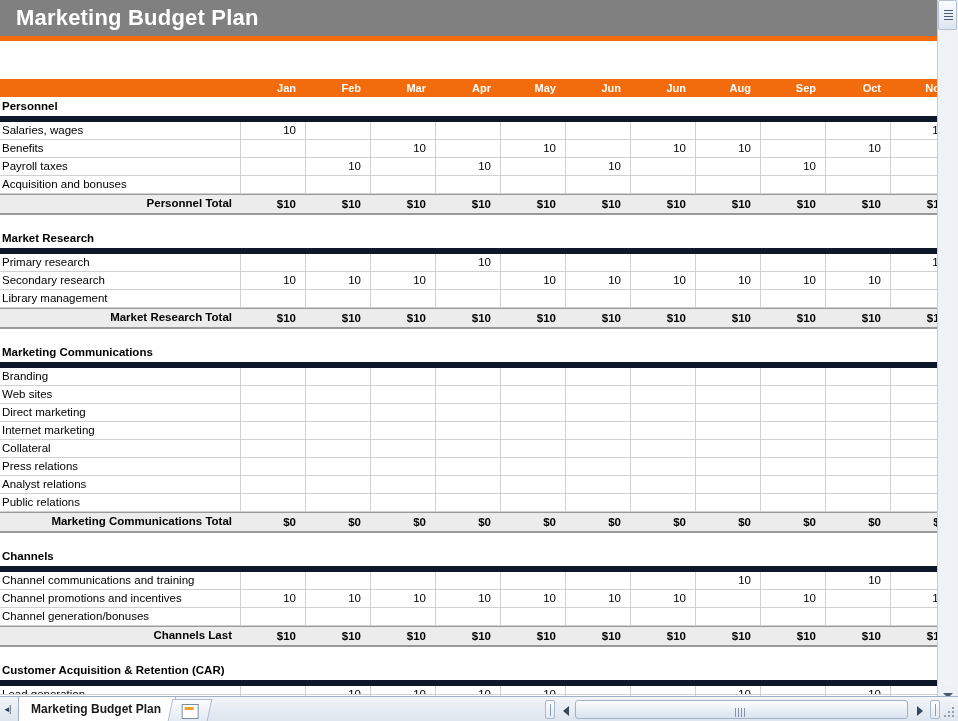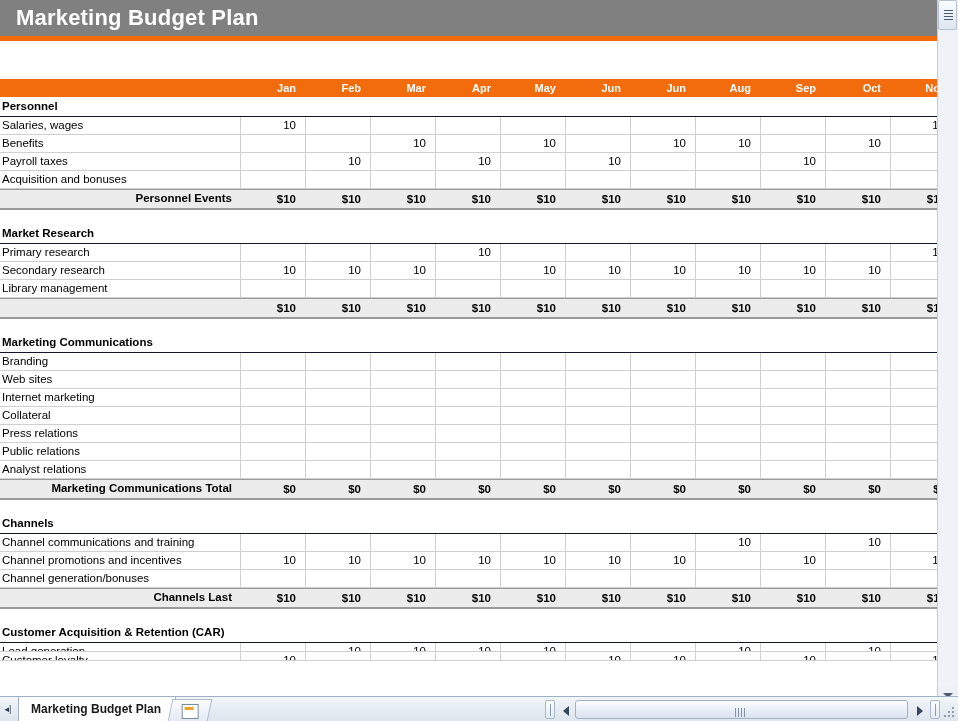--- a/index.html
+++ b/index.html
@@ -57,21 +57,21 @@
     position:absolute;left:2px;top:3px;font-size:11.5px;font-weight:bold;
   }
   
   .spacer{height:14px;width:945px;background:#ffffff;}
 
   
   .item .lbl{
     position:absolute;left:2px;top:2px;font-size:11.5px;white-space:nowrap;
   }
   .item{border-bottom:1px solid #D0D0D0;}
-  .item.first{border-top:1px solid #0f172a;}
+  .item.first{border-top:6px solid #0f172a;}
 
   .cell{
     position:absolute;top:0;height:17px;line-height:17px;
     font-size:11.5px;text-align:right;
     padding-right:9px;box-sizing:border-box;
     border-left:1px solid #D0D0D0;
   }
   .cell.last{border-right:1px solid #D0D0D0;}
 
   
@@ -278,21 +278,21 @@
         <div class="cell" style="left: 435px; width: 65px;"></div>
         <div class="cell" style="left: 500px; width: 65px;"></div>
         <div class="cell" style="left: 565px; width: 65px;"></div>
         <div class="cell" style="left: 630px; width: 65px;"></div>
         <div class="cell" style="left: 695px; width: 65px;"></div>
         <div class="cell" style="left: 760px; width: 65px;"></div>
         <div class="cell" style="left: 825px; width: 65px;"></div>
         <div class="cell last" style="left: 890px; width: 65px;"></div>
       </div>
       <div class="row total">
-        <div class="lbl">Personnel Events</div>
+        <div class="lbl">Personnel Total</div>
         <div class="cell" style="left: 240px; width: 65px;">$10</div>
         <div class="cell" style="left: 305px; width: 65px;">$10</div>
         <div class="cell" style="left: 370px; width: 65px;">$10</div>
         <div class="cell" style="left: 435px; width: 65px;">$10</div>
         <div class="cell" style="left: 500px; width: 65px;">$10</div>
         <div class="cell" style="left: 565px; width: 65px;">$10</div>
         <div class="cell" style="left: 630px; width: 65px;">$10</div>
         <div class="cell" style="left: 695px; width: 65px;">$10</div>
         <div class="cell" style="left: 760px; width: 65px;">$10</div>
         <div class="cell" style="left: 825px; width: 65px;">$10</div>
@@ -338,20 +338,21 @@
         <div class="cell" style="left: 435px; width: 65px;"></div>
         <div class="cell" style="left: 500px; width: 65px;"></div>
         <div class="cell" style="left: 565px; width: 65px;"></div>
         <div class="cell" style="left: 630px; width: 65px;"></div>
         <div class="cell" style="left: 695px; width: 65px;"></div>
         <div class="cell" style="left: 760px; width: 65px;"></div>
         <div class="cell" style="left: 825px; width: 65px;"></div>
         <div class="cell last" style="left: 890px; width: 65px;"></div>
       </div>
       <div class="row total">
+        <div class="lbl">Market Research Total</div>
         <div class="cell" style="left: 240px; width: 65px;">$10</div>
         <div class="cell" style="left: 305px; width: 65px;">$10</div>
         <div class="cell" style="left: 370px; width: 65px;">$10</div>
         <div class="cell" style="left: 435px; width: 65px;">$10</div>
         <div class="cell" style="left: 500px; width: 65px;">$10</div>
         <div class="cell" style="left: 565px; width: 65px;">$10</div>
         <div class="cell" style="left: 630px; width: 65px;">$10</div>
         <div class="cell" style="left: 695px; width: 65px;">$10</div>
         <div class="cell" style="left: 760px; width: 65px;">$10</div>
         <div class="cell" style="left: 825px; width: 65px;">$10</div>
@@ -383,20 +384,34 @@
         <div class="cell" style="left: 435px; width: 65px;"></div>
         <div class="cell" style="left: 500px; width: 65px;"></div>
         <div class="cell" style="left: 565px; width: 65px;"></div>
         <div class="cell" style="left: 630px; width: 65px;"></div>
         <div class="cell" style="left: 695px; width: 65px;"></div>
         <div class="cell" style="left: 760px; width: 65px;"></div>
         <div class="cell" style="left: 825px; width: 65px;"></div>
         <div class="cell last" style="left: 890px; width: 65px;"></div>
       </div>
       <div class="row item">
+        <div class="lbl">Direct marketing</div>
+        <div class="cell" style="left: 240px; width: 65px;"></div>
+        <div class="cell" style="left: 305px; width: 65px;"></div>
+        <div class="cell" style="left: 370px; width: 65px;"></div>
+        <div class="cell" style="left: 435px; width: 65px;"></div>
+        <div class="cell" style="left: 500px; width: 65px;"></div>
+        <div class="cell" style="left: 565px; width: 65px;"></div>
+        <div class="cell" style="left: 630px; width: 65px;"></div>
+        <div class="cell" style="left: 695px; width: 65px;"></div>
+        <div class="cell" style="left: 760px; width: 65px;"></div>
+        <div class="cell" style="left: 825px; width: 65px;"></div>
+        <div class="cell last" style="left: 890px; width: 65px;"></div>
+      </div>
+      <div class="row item">
         <div class="lbl">Internet marketing</div>
         <div class="cell" style="left: 240px; width: 65px;"></div>
         <div class="cell" style="left: 305px; width: 65px;"></div>
         <div class="cell" style="left: 370px; width: 65px;"></div>
         <div class="cell" style="left: 435px; width: 65px;"></div>
         <div class="cell" style="left: 500px; width: 65px;"></div>
         <div class="cell" style="left: 565px; width: 65px;"></div>
         <div class="cell" style="left: 630px; width: 65px;"></div>
         <div class="cell" style="left: 695px; width: 65px;"></div>
         <div class="cell" style="left: 760px; width: 65px;"></div>
@@ -425,35 +440,35 @@
         <div class="cell" style="left: 435px; width: 65px;"></div>
         <div class="cell" style="left: 500px; width: 65px;"></div>
         <div class="cell" style="left: 565px; width: 65px;"></div>
         <div class="cell" style="left: 630px; width: 65px;"></div>
         <div class="cell" style="left: 695px; width: 65px;"></div>
         <div class="cell" style="left: 760px; width: 65px;"></div>
         <div class="cell" style="left: 825px; width: 65px;"></div>
         <div class="cell last" style="left: 890px; width: 65px;"></div>
       </div>
       <div class="row item">
+        <div class="lbl">Analyst relations</div>
+        <div class="cell" style="left: 240px; width: 65px;"></div>
+        <div class="cell" style="left: 305px; width: 65px;"></div>
+        <div class="cell" style="left: 370px; width: 65px;"></div>
+        <div class="cell" style="left: 435px; width: 65px;"></div>
+        <div class="cell" style="left: 500px; width: 65px;"></div>
+        <div class="cell" style="left: 565px; width: 65px;"></div>
+        <div class="cell" style="left: 630px; width: 65px;"></div>
+        <div class="cell" style="left: 695px; width: 65px;"></div>
+        <div class="cell" style="left: 760px; width: 65px;"></div>
+        <div class="cell" style="left: 825px; width: 65px;"></div>
+        <div class="cell last" style="left: 890px; width: 65px;"></div>
+      </div>
+      <div class="row item">
         <div class="lbl">Public relations</div>
-        <div class="cell" style="left: 240px; width: 65px;"></div>
-        <div class="cell" style="left: 305px; width: 65px;"></div>
-        <div class="cell" style="left: 370px; width: 65px;"></div>
-        <div class="cell" style="left: 435px; width: 65px;"></div>
-        <div class="cell" style="left: 500px; width: 65px;"></div>
-        <div class="cell" style="left: 565px; width: 65px;"></div>
-        <div class="cell" style="left: 630px; width: 65px;"></div>
-        <div class="cell" style="left: 695px; width: 65px;"></div>
-        <div class="cell" style="left: 760px; width: 65px;"></div>
-        <div class="cell" style="left: 825px; width: 65px;"></div>
-        <div class="cell last" style="left: 890px; width: 65px;"></div>
-      </div>
-      <div class="row item">
-        <div class="lbl">Analyst relations</div>
         <div class="cell" style="left: 240px; width: 65px;"></div>
         <div class="cell" style="left: 305px; width: 65px;"></div>
         <div class="cell" style="left: 370px; width: 65px;"></div>
         <div class="cell" style="left: 435px; width: 65px;"></div>
         <div class="cell" style="left: 500px; width: 65px;"></div>
         <div class="cell" style="left: 565px; width: 65px;"></div>
         <div class="cell" style="left: 630px; width: 65px;"></div>
         <div class="cell" style="left: 695px; width: 65px;"></div>
         <div class="cell" style="left: 760px; width: 65px;"></div>
         <div class="cell" style="left: 825px; width: 65px;"></div>

